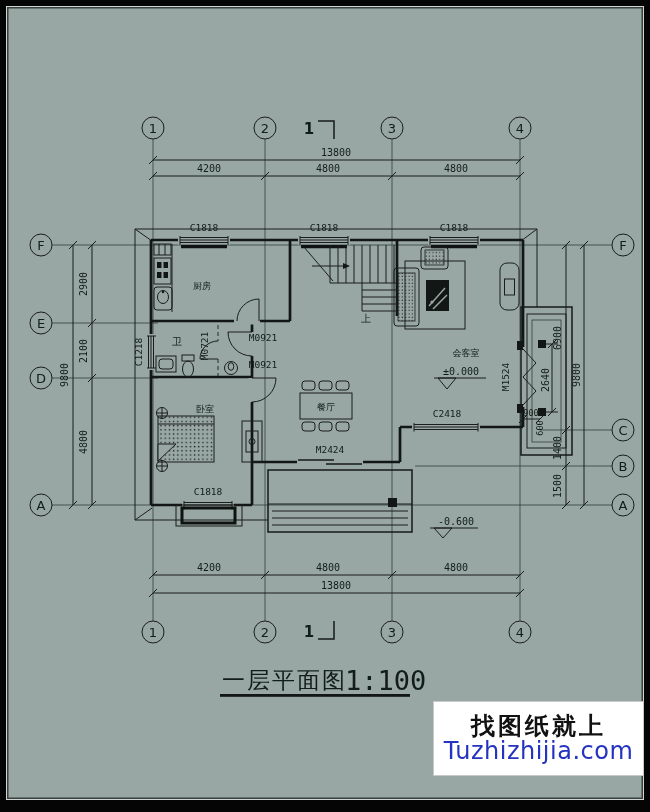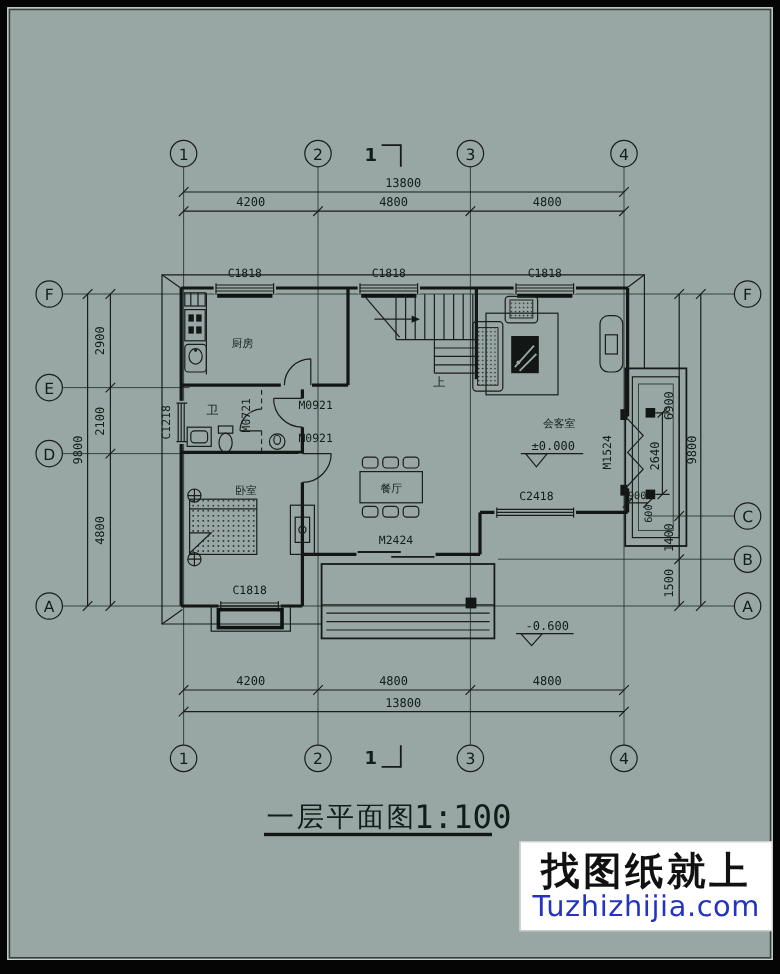--- a/index.html
+++ b/index.html
@@ -23,21 +23,21 @@
   .code{font:9.5px "DejaVu Sans Mono","Liberation Mono",monospace;}
   .room{font:10px "DejaVu Sans","Liberation Sans",sans-serif;}
   .rooms{font:9px "DejaVu Sans","Liberation Sans",sans-serif;}
   .lvl{font:10px "DejaVu Sans Mono","Liberation Mono",monospace;}
   .sec{font:15px "DejaVu Sans",sans-serif;font-weight:bold;}
   .ttl{font:23px "DejaVu Sans","Liberation Sans",sans-serif;letter-spacing:2px;}
   .ttl2{font:27px "DejaVu Sans Mono","Liberation Mono",monospace;}
   .watermark{position:absolute;left:433px;top:701px;width:211px;height:75px;background:#fff;
              border:1px solid #c9c9c9;display:flex;flex-direction:column;align-items:center;
              justify-content:center;box-sizing:border-box;}
-  .wm1{font-size:32px;font-weight:600;color:#111;letter-spacing:3px;line-height:1.05;}
+  .wm1{font-size:24px;font-weight:600;color:#111;letter-spacing:3px;line-height:1.05;}
   .wm2{font-size:24px;font-weight:normal;color:#2433c0;letter-spacing:0.5px;line-height:1.0;}
 </style>
 </head>
 <body>
 
 <div class="stage">
   <div class="paper"></div>
 
   <svg width="650" height="812" viewBox="0 0 650 812">
     <defs>

